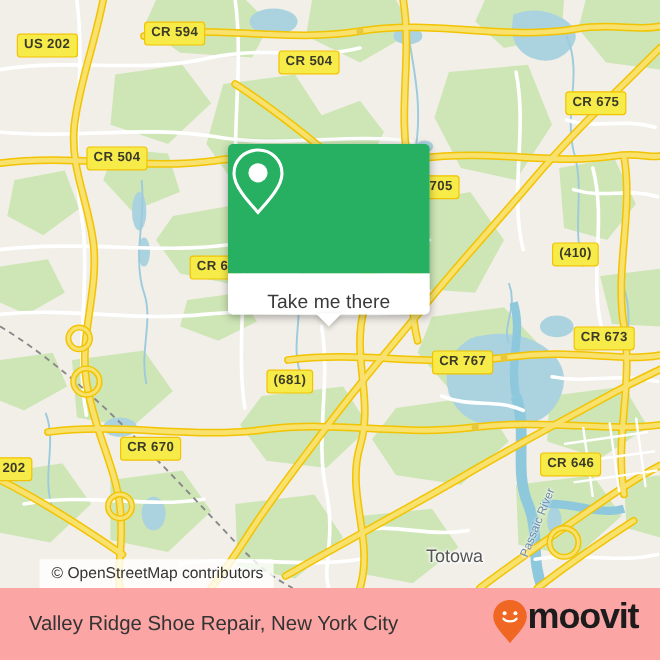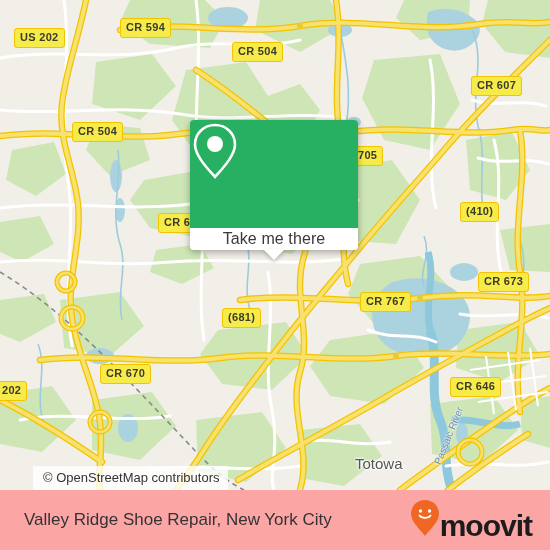--- a/index.html
+++ b/index.html
@@ -25,34 +25,34 @@
   
   #attribution{position:absolute;left:0;bottom:0;background:rgba(255,255,255,.80);
                color:#333;font-size:13px;padding:4px 8px 5px 10px;white-space:nowrap;
                border-top-right-radius:2px;margin-left:33px;}
 
   
   #popup{position:absolute;left:190px;top:120px;width:168px;
          border-radius:4px;box-shadow:0 2px 7px rgba(0,0,0,.33);}
   #popup-head{height:108px;background:#27b062;border-radius:4px 4px 0 0;
               display:flex;align-items:center;justify-content:center;}
-  #popup-body{height:22px;background:#fff;border-radius:0 0 4px 4px;
-              display:flex;align-items:center;justify-content:center;}
+  #popup-body{height:34px;background:#fff;border-radius:0 0 4px 4px;
+              display:flex;align-items:flex-end;justify-content:center;}
   #popup-label{color:#3a3a3a;font-size:16px;letter-spacing:.1px;}
   #popup-tail{position:absolute;left:50%;bottom:-10px;margin-left:-11px;width:0;height:0;
               border-left:11px solid transparent;border-right:11px solid transparent;
               border-top:11px solid #fff;
               filter:drop-shadow(0 2px 2px rgba(0,0,0,.22));}
 
   
   #footer{position:absolute;left:0;top:490px;width:550px;height:60px;background:#fca5a5;
           display:flex;align-items:center;justify-content:space-between;
           padding:0 18px 0 24px;box-sizing:border-box;overflow:hidden;}
   #footer-title{color:#333;font-size:17px;white-space:nowrap;}
-  #brand{display:flex;align-items:flex-end;gap:0;}
+  #brand{display:flex;align-items:flex-start;gap:0;}
   #brand-word{color:#1c1c1c;font-size:30px;font-weight:bold;letter-spacing:-1px;line-height:1;}
 </style>
 </head>
 <body>
 
 <div id="app">
 
   <div id="map">
 
     <svg width="550" height="490" viewBox="0 0 550 490">
@@ -214,21 +214,21 @@
 
       <g stroke="#ffffff" stroke-width="2" fill="none">
         <path d="M470,370 L540,360 M472,386 L546,376 M478,402 L548,392"></path>
         <path d="M486,356 L494,414 M508,352 L516,410 M530,348 L538,406"></path>
       </g>
     </svg>
 
     <div class="shield" style="left:14px;top:28px">US 202</div>
     <div class="shield" style="left:120px;top:18px">CR 594</div>
     <div class="shield" style="left:232px;top:42px">CR 504</div>
-    <div class="shield" style="left:471px;top:76px">CR 607</div>
+    <div class="shield" style="left:471px;top:76px">CR 675</div>
     <div class="shield" style="left:72px;top:122px">CR 504</div>
     <div class="shield" style="left:352px;top:146px">705</div>
     <div class="shield" style="left:158px;top:213px">CR 6</div>
     <div class="shield" style="left:460px;top:202px">(410)</div>
     <div class="shield" style="left:478px;top:272px">CR 673</div>
     <div class="shield" style="left:360px;top:292px">CR 767</div>
     <div class="shield" style="left:222px;top:308px">(681)</div>
     <div class="shield" style="left:100px;top:364px">CR 670</div>
     <div class="shield" style="left:-4px;top:381px">202</div>
     <div class="shield" style="left:450px;top:377px">CR 646</div>

